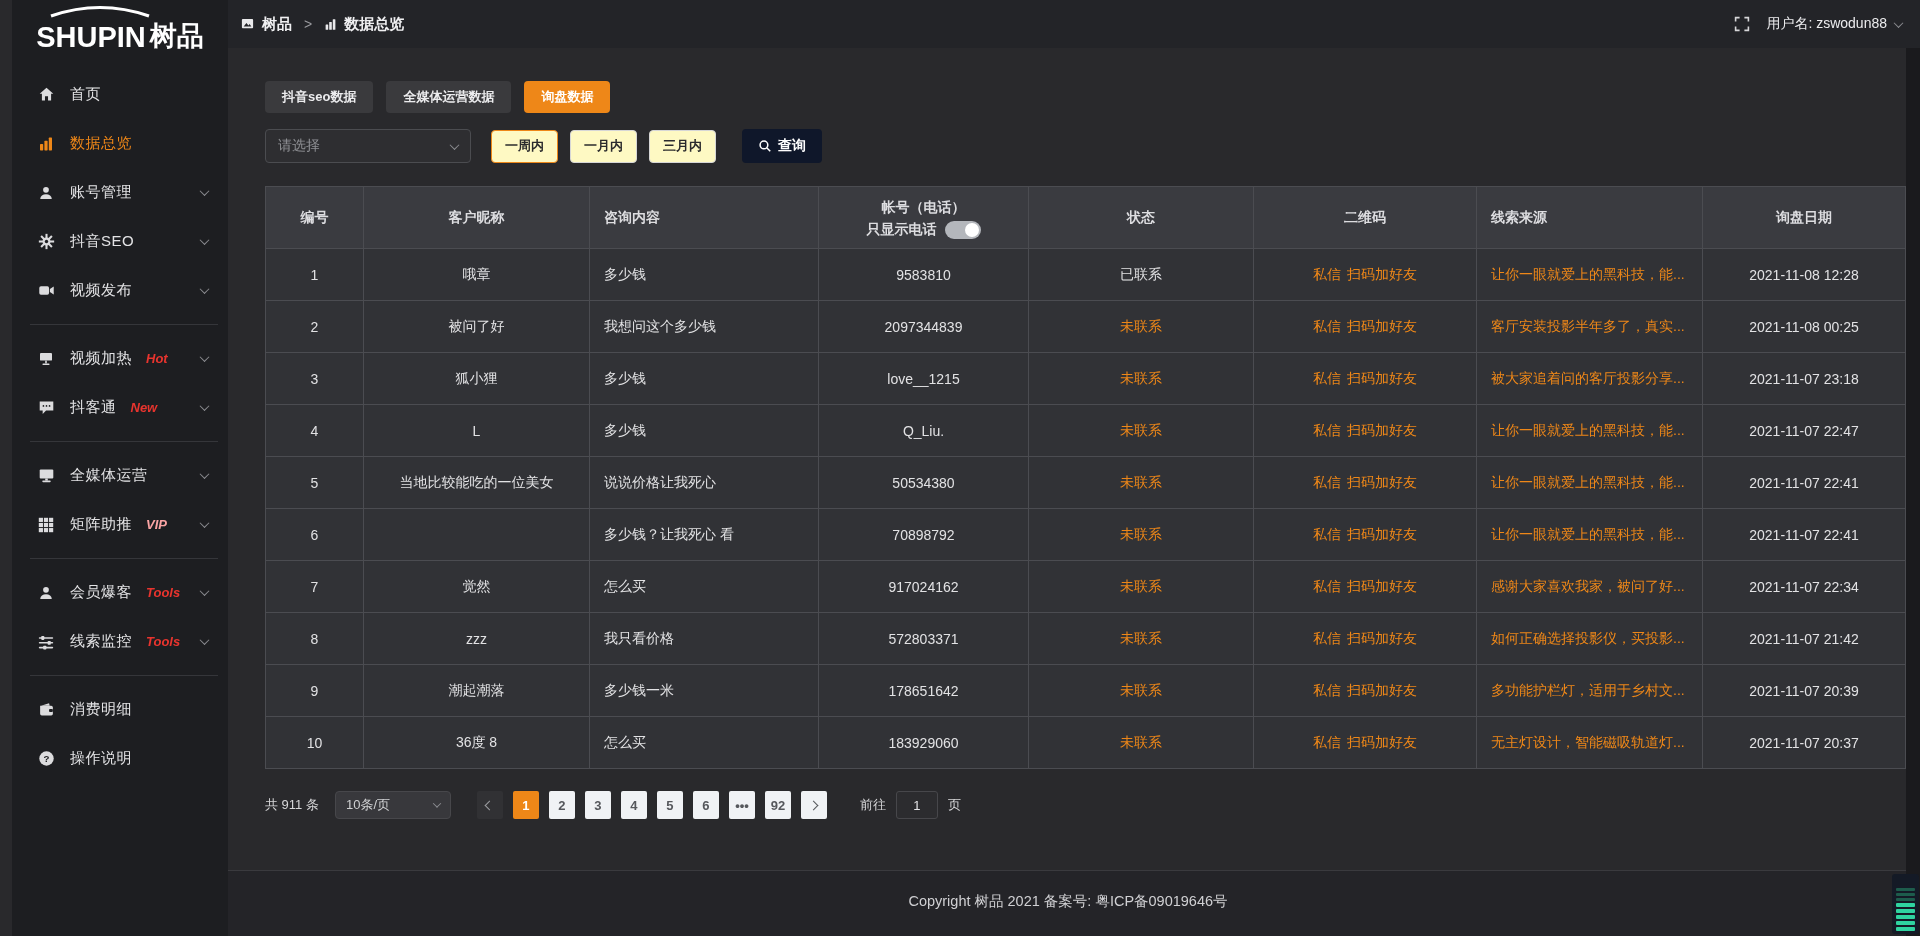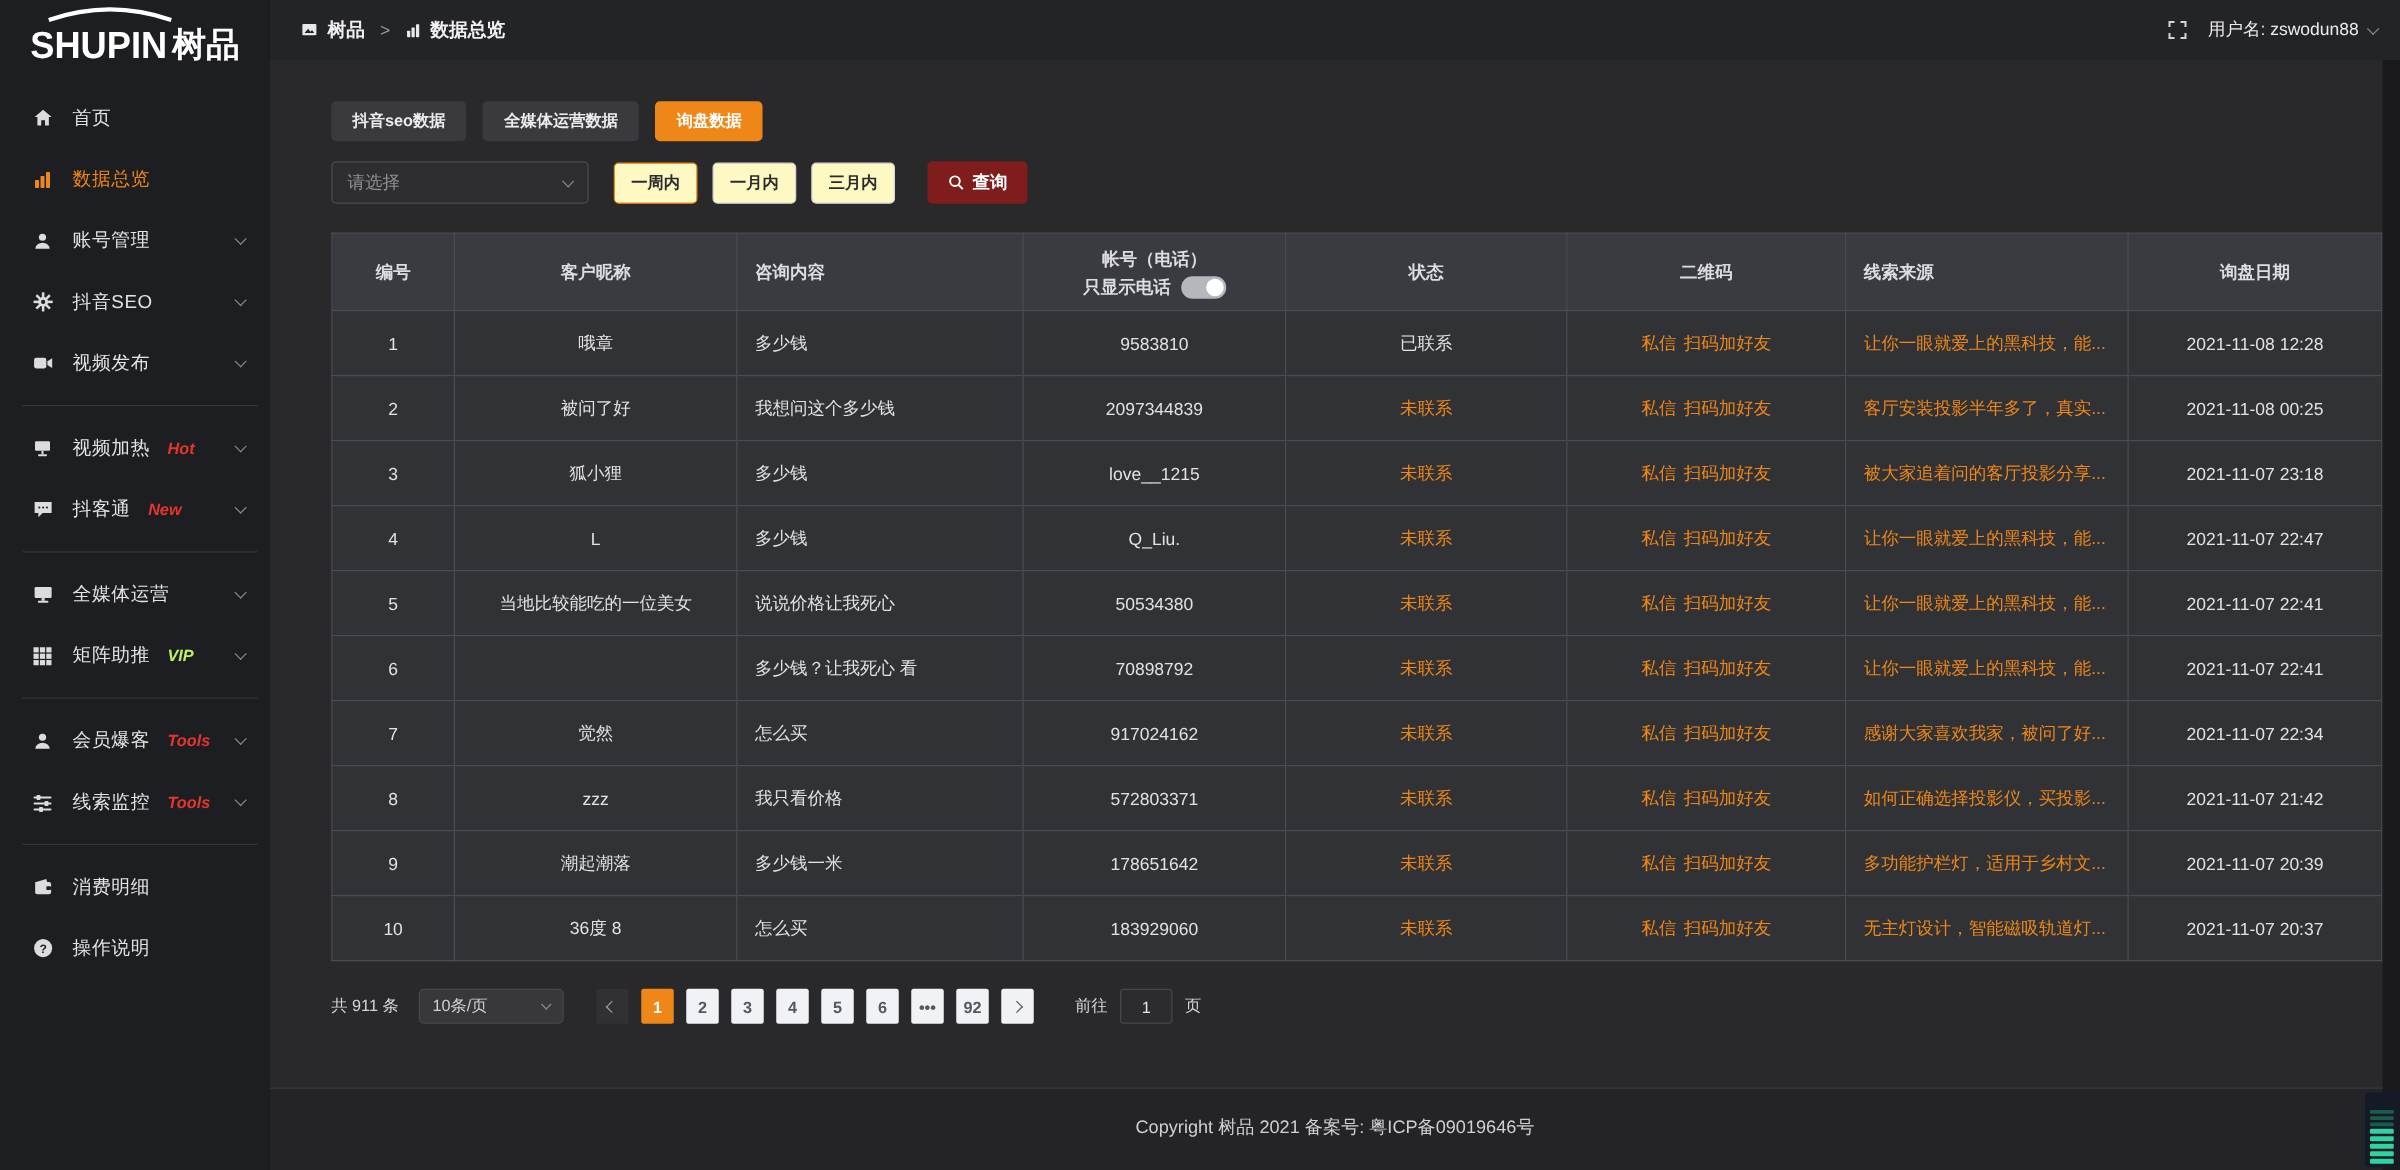--- a/index.html
+++ b/index.html
@@ -2,33 +2,33 @@
 <html><head>
 <meta charset="utf-8">
 <style>
   * { margin:0; padding:0; box-sizing:border-box; }
   html,body { width:1920px; height:936px; overflow:hidden; }
   body {
     font-family:"Liberation Sans","DejaVu Sans",sans-serif;
     background:#29292c; color:#e4e4e6; position:relative;
   }
   
-  .sidebar { position:absolute; left:0; top:0; bottom:0; width:216px; background:#1d1e21; z-index:5; }
+  .sidebar { position:absolute; left:12px; top:0; bottom:0; width:216px; background:#1d1e21; z-index:5; }
   .logo { position:relative; height:60px; display:flex; align-items:flex-end; justify-content:center; padding-bottom:6px; }
   .logo-arc { position:absolute; top:5px; left:36px; }
   .logo-en { font-size:29px; font-weight:800; color:#fff; letter-spacing:0; transform:scaleY(1.04); }
   .logo-cn { font-size:27px; font-weight:800; color:#fff; margin-left:4px; }
   .menu { padding-top:10px; }
   .side-item { display:flex; align-items:center; height:49px; padding:0 20px 0 24px; cursor:pointer; color:#e3e3e5; }
   .side-item .sicon { width:20px; height:18px; margin-right:14px; display:flex; align-items:center; justify-content:center; color:#dcdcde; flex:none; }
   .side-item .slabel { font-size:15px; letter-spacing:0.5px; }
   .side-item.active, .side-item.active .sicon { color:#ee8718; }
   .badge { font-style:italic; font-weight:700; font-size:13px; margin-left:14px; }
   .badge.red { color:#e8342e; }
-  .badge.gold { color:#bef264; }
+  .badge.gold { color:#fca5a5; }
   .chev { width:7px; height:7px; border-right:1.6px solid #8b8c90; border-bottom:1.6px solid #8b8c90; transform:rotate(45deg) translate(-1px,-1px); margin-left:auto; flex:none; }
   .divider { height:1px; background:#35363a; margin:9px 10px 9px 18px; }
   
   .topbar { position:absolute; left:216px; right:0; top:0; height:48px; background:#232428; display:flex; align-items:center; padding:0 18px 0 24px; z-index:4; }
   .crumb { display:flex; align-items:center; gap:7px; font-size:15px; font-weight:700; color:#f0f0f2; }
   .crumb .sep { color:#9a9b9f; font-weight:400; margin:0 5px; font-size:14px; }
   .crumb .cicon { display:flex; align-items:center; }
   .top-right { margin-left:auto; display:flex; align-items:center; gap:16px; }
   .fs-icon { color:#d6d6d8; display:flex; cursor:pointer; }
   .userbox { display:flex; align-items:center; font-size:14px; color:#eceed ; color:#ececee; cursor:pointer; }
@@ -41,21 +41,21 @@
   .tab-btn { height:32px; padding:0 17px; background:#3a3a3d; border:none; border-radius:4px; color:#ececee; font-size:13px; font-weight:700; font-family:inherit; cursor:pointer; }
   .tab-btn.active { background:#ee8718; color:#fff; }
   
   .filter-row { margin-top:16px; display:flex; align-items:center; }
   .dk-select { width:206px; height:34px; background:#2e2e31; border:1px solid #4b4c50; border-radius:4px; display:flex; align-items:center; padding:0 12px; cursor:pointer; }
   .dk-select .ph { font-size:14px; color:#8f9094; }
   .dk-select .chev { margin-left:auto; }
   .period-btn { height:33px; padding:0 13px; margin-left:12px; background:#fef9c3; border:1px solid #d6d6d6; border-radius:4px; font-size:13px; font-weight:600; color:#2b2b2d; font-family:inherit; cursor:pointer; }
   .period-btn.active { border-color:#ee8718; }
   .period-btn:first-of-type { margin-left:20px; }
-  .query-btn { height:34px; padding:0 16px; margin-left:26px; background:#7f1d1d; color:#fff; border:none; border-radius:4px; font-size:14px; font-weight:700; font-family:inherit; display:flex; align-items:center; gap:6px; cursor:pointer; }
+  .query-btn { height:34px; padding:0 16px; margin-left:26px; background:#0f172a; color:#fff; border:none; border-radius:4px; font-size:14px; font-weight:700; font-family:inherit; display:flex; align-items:center; gap:6px; cursor:pointer; }
   
   table.grid { margin-top:23px; width:1640px; table-layout:fixed; border-collapse:collapse; }
   table.grid th, table.grid td { border:1px solid #4b4c51; font-size:14px; color:#e2e2e4; text-align:center; vertical-align:middle; }
   table.grid th { background:#3a3b40; height:62px; font-weight:700; color:#dddde0; }
   table.grid td { background:#313236; height:52px; }
   col.c-id{width:98px;} col.c-nick{width:226px;} col.c-inq{width:229px;} col.c-acc{width:210px;}
   col.c-st{width:225px;} col.c-qr{width:223px;} col.c-src{width:226px;} col.c-date{width:203px;}
   .cell-left { text-align:left !important; padding-left:14px; }
   .orange { color:#ee8718 !important; }
   .qr-links { display:inline-flex; gap:6px; }

